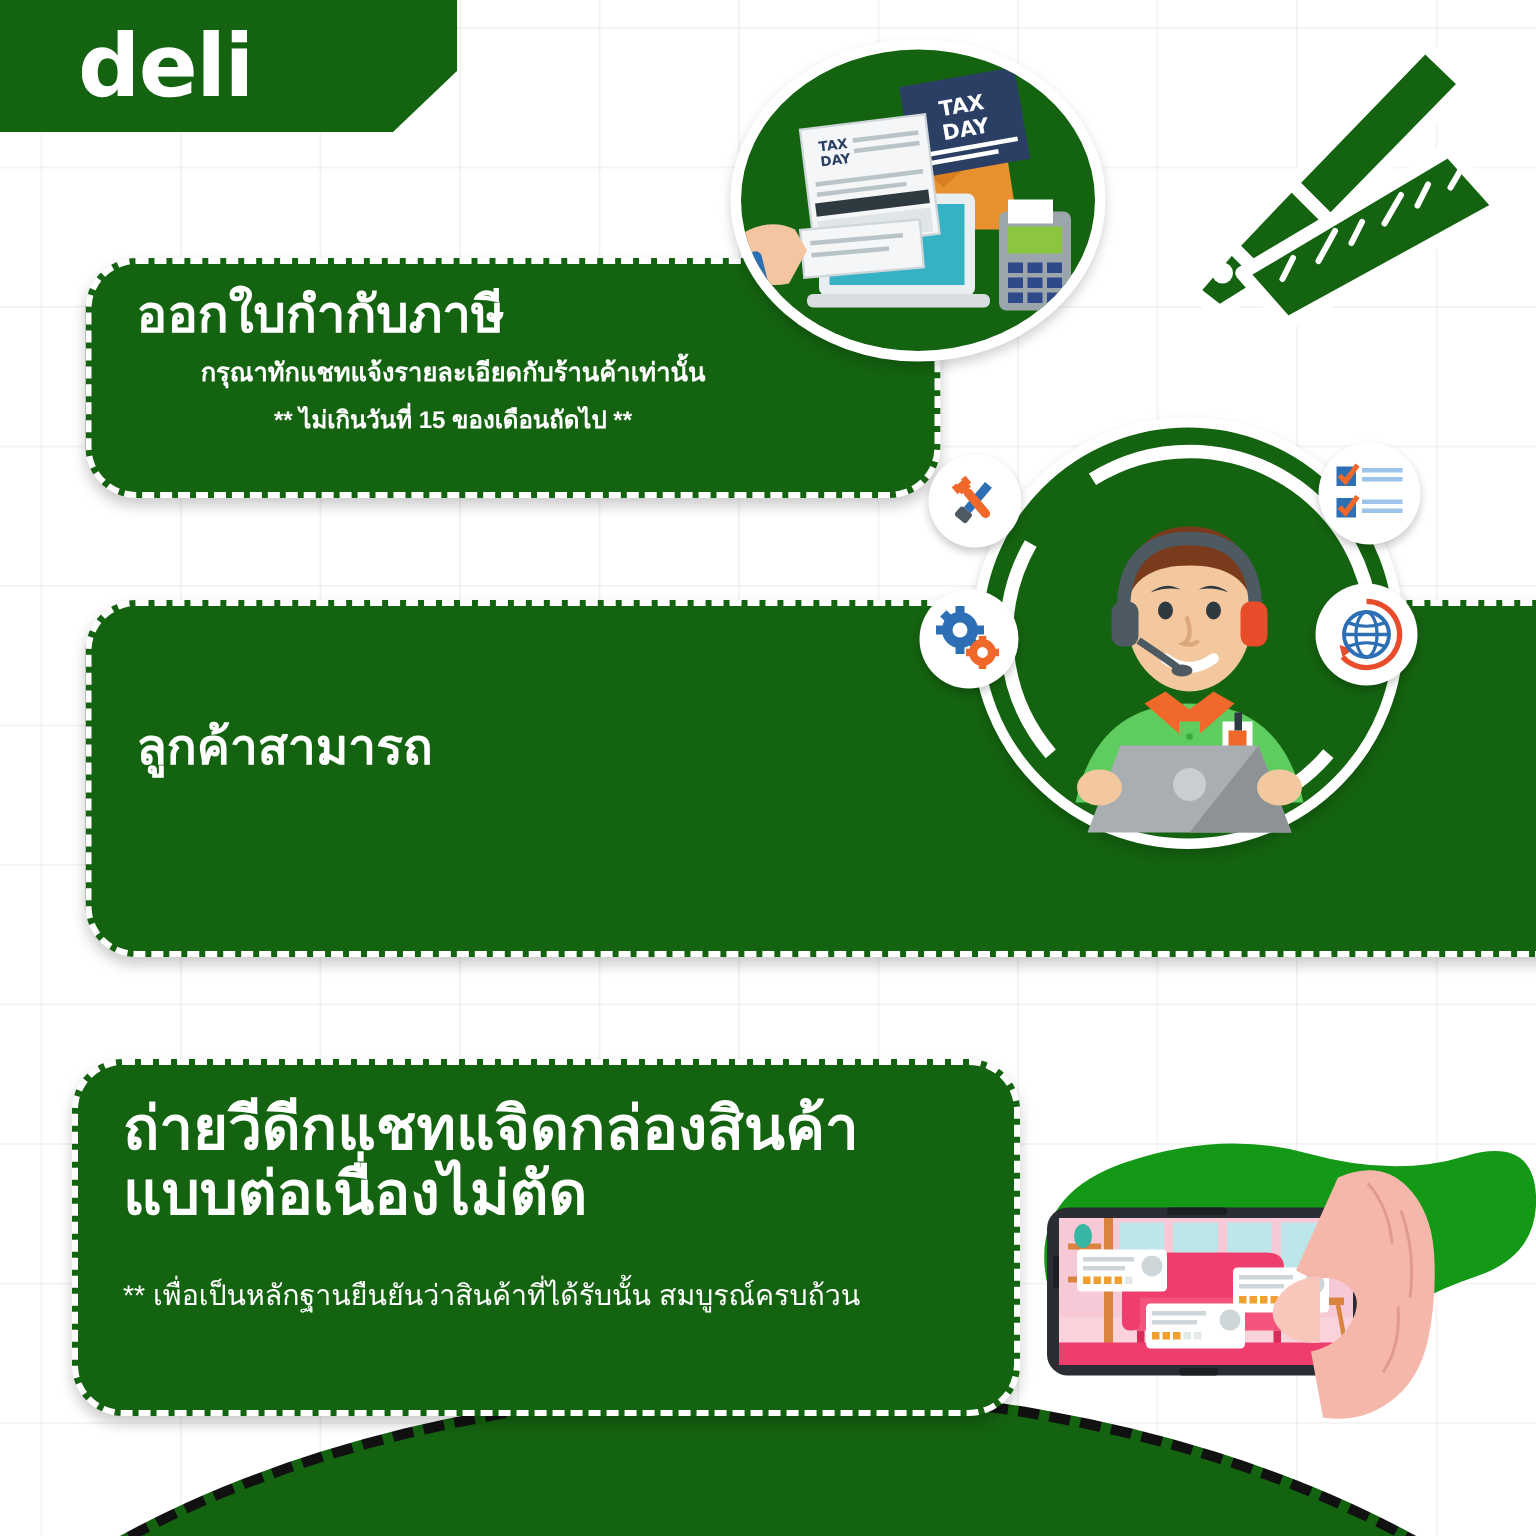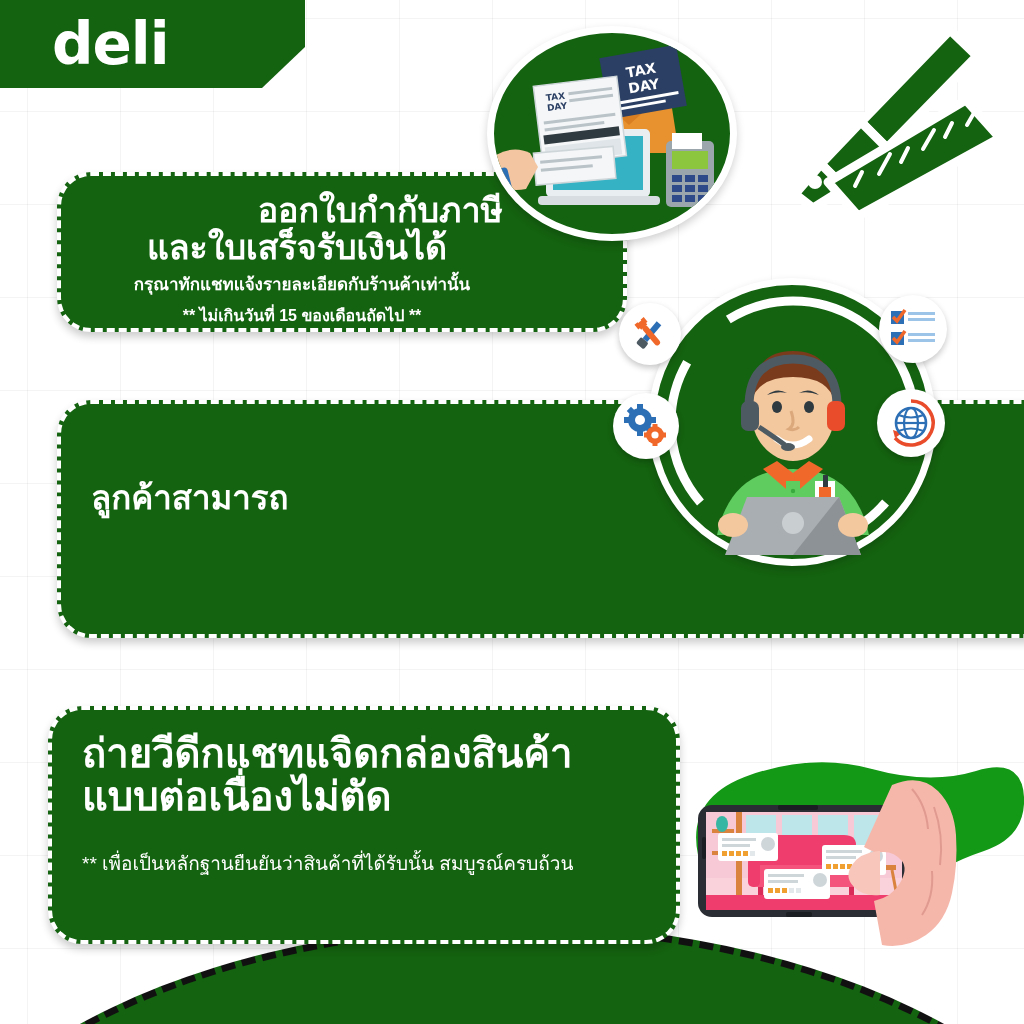--- a/index.html
+++ b/index.html
@@ -41,21 +41,21 @@
   #card-tax{left:57px;top:172px;width:570px;height:160px;}
   #card-chat{left:57px;top:400px;width:1014px;height:238px;}
   #card-video{left:48px;top:706px;width:632px;height:238px;}
 
   .card .inner{position:relative;z-index:3;padding:0 0 0 30px;}
 
   .t-head{color:#fff;font-weight:700;line-height:1.08;}
   .t-sub{color:#fff;font-weight:700;}
   .t-body{color:#fff;font-weight:400;}
 
-  #tax-l1{font-size:34px;padding-top:16px;text-align:right;padding-right:120px;}
+  #tax-l1{font-size:34px;padding-top:16px;text-align:left;padding-right:120px;}
   #tax-l2{font-size:34px;text-align:center;padding-right:120px;}
   #tax-l3{font-size:17px;text-align:center;padding-right:110px;padding-top:5px;font-weight:600;}
   #tax-l4{font-size:16px;text-align:center;padding-right:110px;padding-top:6px;font-weight:700;}
 
   #chat-l1{font-size:33px;padding-top:76px;}
   #chat-l2{font-size:28px;padding-top:34px;font-weight:400;}
 
   #vid-l1{font-size:40px;padding-top:22px;}
   #vid-l2{font-size:40px;}
   #vid-l3{font-size:19px;padding-top:30px;font-weight:400;}
@@ -398,21 +398,20 @@
       <path d="M272 44 q14 16 16 40"></path>
       <path d="M294 62 q10 28 6 58"></path>
       <path d="M292 126 q2 26 -10 44"></path>
     </g>
   </svg>
 </div>
 
 <div class="card" id="card-tax">
   <div class="inner">
     <div class="t-head" id="tax-l1">ออกใบกำกับภาษี</div>
-    <div class="t-head" id="tax-l2">และใบเสร็จรับเงินได้</div>
     <div class="t-sub" id="tax-l3">กรุณาทักแชทแจ้งรายละเอียดกับร้านค้าเท่านั้น</div>
     <div class="t-sub" id="tax-l4">** ไม่เกินวันที่ 15 ของเดือนถัดไป **</div>
   </div>
 </div>
 
 <div class="card" id="card-chat">
   <div class="inner">
     <div class="t-head" id="chat-l1">ลูกค้าสามารถ</div>
   </div>
 </div>

